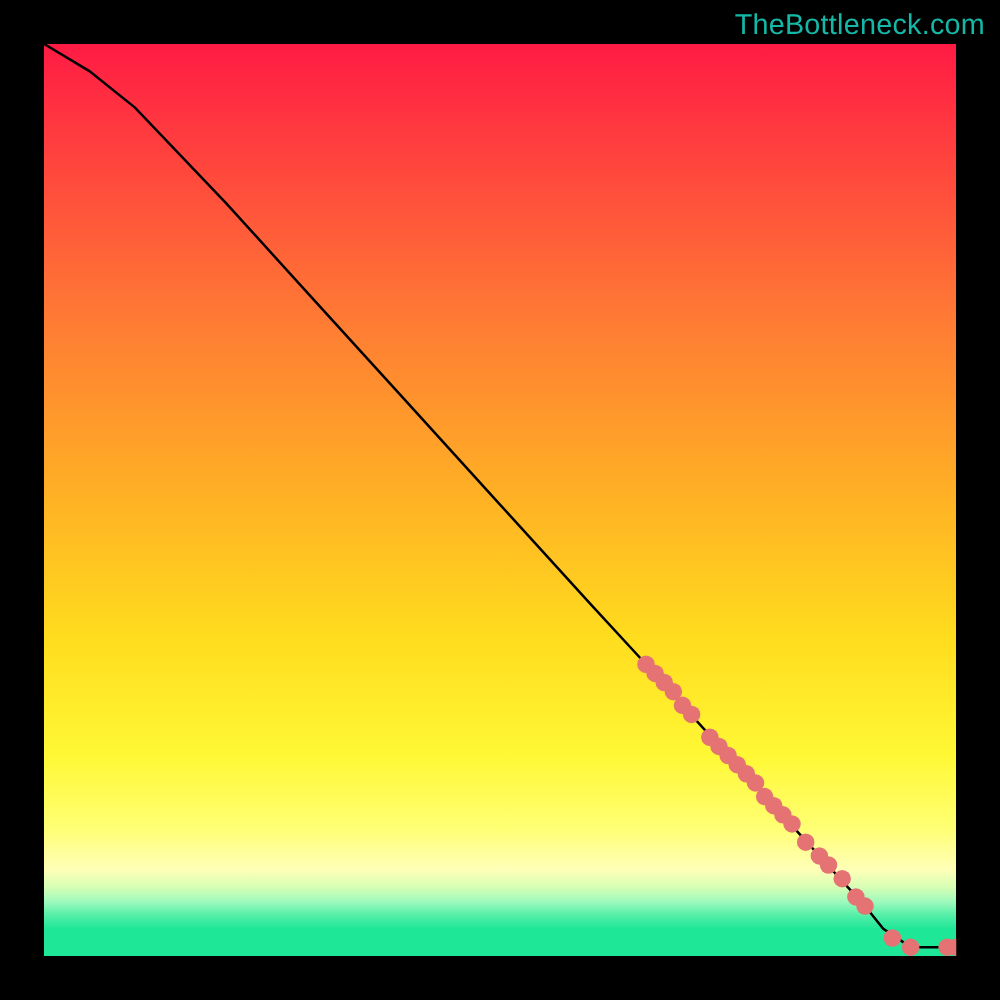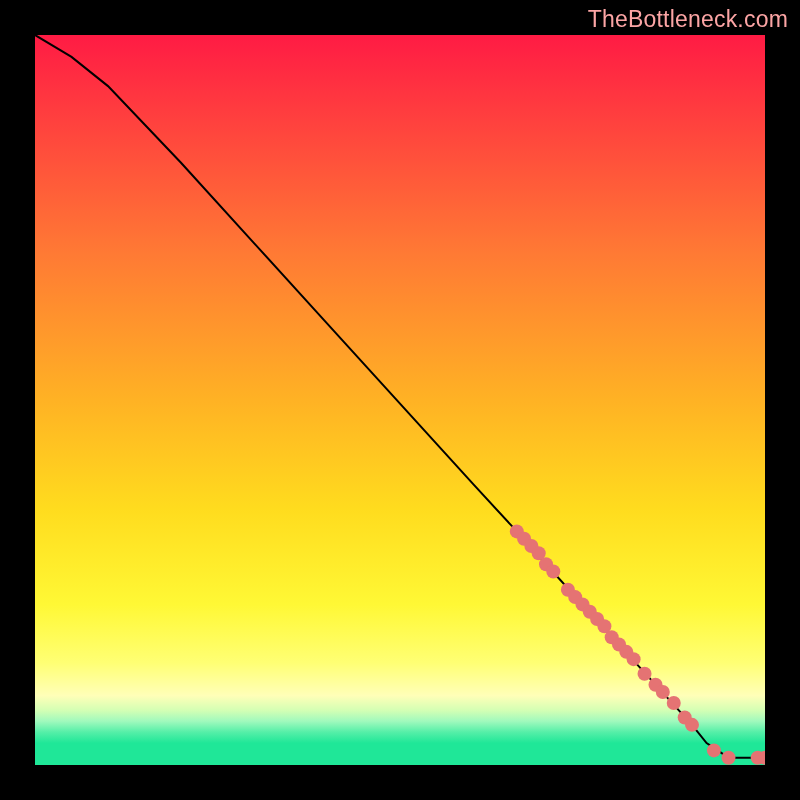--- a/index.html
+++ b/index.html
@@ -40,21 +40,21 @@
     width: 730px;
     height: 730px;
     overflow: visible;
   }
   .watermark {
     position: absolute;
     top: 6px;
     right: 12px;
     font-family: Arial, Helvetica, sans-serif;
     font-size: 23px;
-    color: #fca5a5;
+    color: #14b8a6;
     letter-spacing: 0.2px;
     font-weight: 500;
     text-align: center;
   }
 </style>
 </head>
 <body>
 
 <div class="frame">
   <div class="plot-area">

